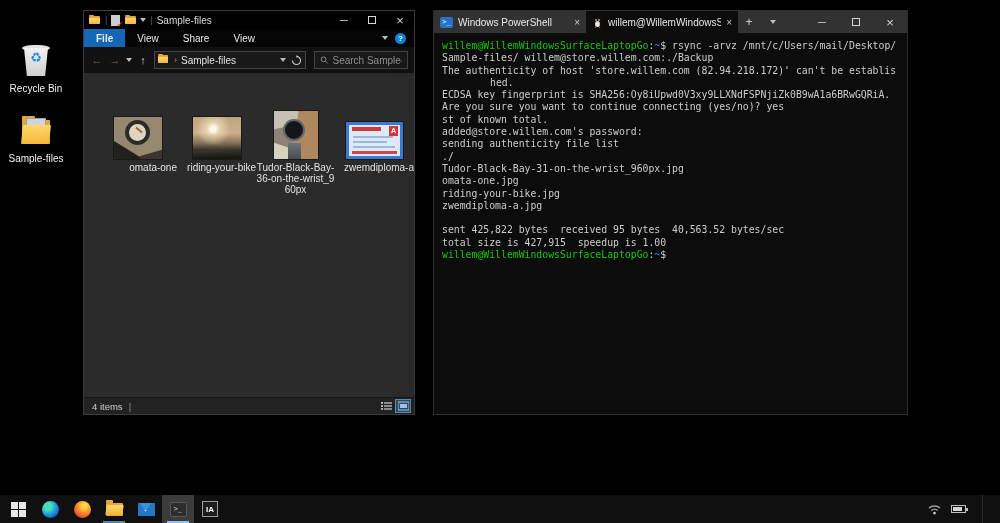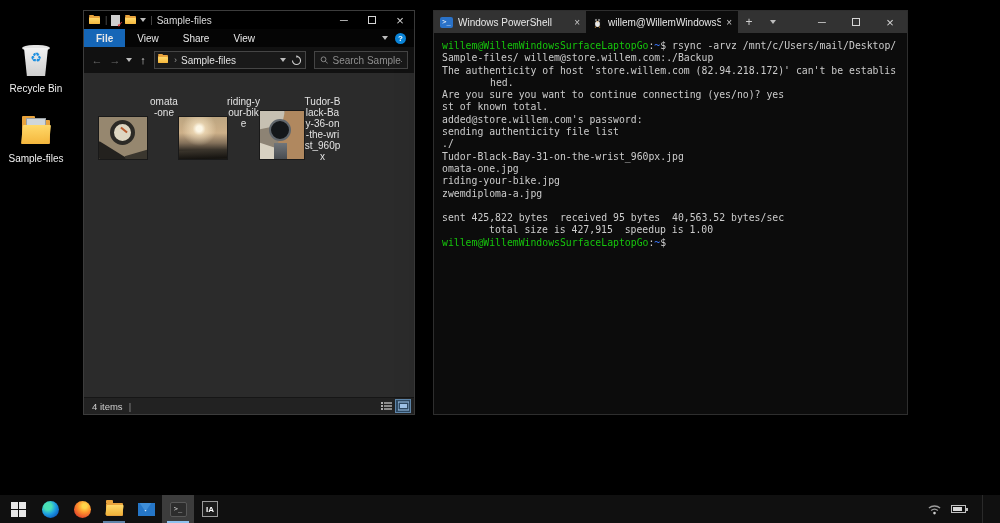--- a/index.html
+++ b/index.html
@@ -71,21 +71,21 @@
   .addr-box .spacer { flex:1; }
   .refresh-svg, .search-svg { display:block; }
   .search-box { height:18px; background:#191919; border:1px solid #454545; display:flex;
                 align-items:center; flex:1; margin-left:4px; padding:0 5px; }
   .search-box input { background:transparent; border:none; outline:none; color:#e0e0e0;
                       font-size:10px; width:100%; font-family:"Liberation Sans",sans-serif; }
   .search-box input::placeholder { color:#8f8f8f; }
 
   .ex-content { position:absolute; top:62px; bottom:17px; left:0; right:0; background:#2b2b2b;
                 padding:20px 0 0 14px; display:flex; align-items:flex-start; }
-  .file-cell { width:81px; display:flex; align-items:flex-start; }
+  .file-cell { width:81px; display:flex; flex-direction:column; align-items:flex-end; }
   .thumb-slot { height:66px; width:100%; display:flex; align-items:flex-end; justify-content:center; }
   .file-label { margin-top:3px; color:#e2e2e2; font-size:10px; line-height:11px; text-align:center;
                 max-width:80px; word-break:break-all; }
 
   .thumb { position:relative; overflow:hidden; box-shadow:0 0 0 1px rgba(0,0,0,.4); }
   .thumb-omata { width:48px; height:42px; background:#96876f; }
   .thumb-omata .dial { position:absolute; left:11px; top:3px; width:25px; height:25px;
                        border-radius:50%; background:#ded6c2; border:4px solid #2c2a26; }
   .thumb-omata .needle { position:absolute; left:21px; top:12px; width:8px; height:2px;
                          background:#b85c30; transform:rotate(40deg); }
@@ -305,20 +305,33 @@
           <div class="thumb thumb-watch">
             <div class="bgl"></div>
               <div class="skin"></div>
               <div class="cuff"></div>
             <div class="band"></div>
               <div class="face"></div>
           </div>
         </div>
         <div class="file-label">Tudor-Black-Bay-36-on-the-wrist_960px</div>
       </div>
+      <div class="file-cell">
+        <div class="thumb-slot">
+          <div class="thumb thumb-diploma">
+            <div class="dtitle"></div>
+              <div class="abadge">A</div>
+            <div class="dline" style="top:11px;width:40px;"></div>
+            <div class="dline" style="top:16px;width:34px;"></div>
+            <div class="dline" style="top:21px;width:42px;"></div>
+            <div class="dfoot"></div>
+          </div>
+        </div>
+        <div class="file-label">zwemdiploma-a</div>
+      </div>
     </div>
 
     <div class="ex-status">
       <span>4 items</span>
       <span class="sep">|</span>
       <div class="view-btns">
         <div class="vbtn">
           <svg width="11" height="10" viewBox="0 0 11 10">
             <rect x="0" y="1" width="2" height="2" fill="#aeaeae"></rect>
               <rect x="3" y="1" width="8" height="2" fill="#8b8b8b"></rect>
@@ -368,32 +381,33 @@
             <span class="capbox"></span>
           </div>
         <div class="capbtn" style="font-size:13px;">×</div>
       </div>
     </div>
     <div class="t-content">
         <div class="t-line"><span style="color: rgb(22, 198, 12);">willem@WillemWindowsSurfaceLaptopGo</span><span style="color: rgb(204, 204, 204);">:</span><span style="color: rgb(59, 120, 255);">~</span><span style="color: rgb(204, 204, 204);">$ rsync -arvz /mnt/c/Users/mail/Desktop/</span></div>
         <div class="t-line"><span style="color: rgb(204, 204, 204);">Sample-files/ willem@store.willem.com:./Backup</span></div>
         <div class="t-line"><span style="color: rgb(204, 204, 204); text-align: center;">The authenticity of host 'store.willem.com (82.94.218.172)' can't be establis</span></div>
         <div class="t-line"><span style="color: rgb(204, 204, 204); margin-left: 48px;">hed.</span></div>
+        <div class="t-line"><span style="color: rgb(204, 204, 204);">ECDSA key fingerprint is SHA256:Oy8iUpwd0V3xy9LLXNdFSPNjiZk0B9wA1a6BRwGQRiA.</span></div>
         <div class="t-line"><span style="color: rgb(204, 204, 204);">Are you sure you want to continue connecting (yes/no)? yes</span></div>
         <div class="t-line"><span style="color: rgb(204, 204, 204);">st of known total.</span></div>
         <div class="t-line"><span style="color: rgb(204, 204, 204);">added@store.willem.com's password:</span></div>
         <div class="t-line"><span style="color: rgb(204, 204, 204);">sending authenticity file list</span></div>
         <div class="t-line"><span style="color: rgb(204, 204, 204);">./</span></div>
         <div class="t-line"><span style="color: rgb(204, 204, 204);">Tudor-Black-Bay-31-on-the-wrist_960px.jpg</span></div>
         <div class="t-line"><span style="color: rgb(204, 204, 204);">omata-one.jpg</span></div>
         <div class="t-line"><span style="color: rgb(204, 204, 204);">riding-your-bike.jpg</span></div>
         <div class="t-line"><span style="color: rgb(204, 204, 204);">zwemdiploma-a.jpg</span></div>
         <div class="t-line"><span style="color: rgb(204, 204, 204);"></span></div>
         <div class="t-line"><span style="color: rgb(204, 204, 204);">sent 425,822 bytes  received 95 bytes  40,563.52 bytes/sec</span></div>
-        <div class="t-line"><span style="color: rgb(204, 204, 204); margin-left: 47px;">total size is 427,915  speedup is 1.00</span></div>
+        <div class="t-line"><span style="color: rgb(204, 204, 204);">total size is 427,915  speedup is 1.00</span></div>
         <div class="t-line"><span style="color: rgb(22, 198, 12);">willem@WillemWindowsSurfaceLaptopGo</span><span style="color: rgb(204, 204, 204);">:</span><span style="color: rgb(59, 120, 255);">~</span><span style="color: rgb(204, 204, 204);">$</span></div>
       </div>
   </div>
 
   <div class="taskbar">
     <div class="tb-btn" style="margin-left:2px;">
       <div class="win-logo">
         <span></span>
           <span></span>
           <span></span>

